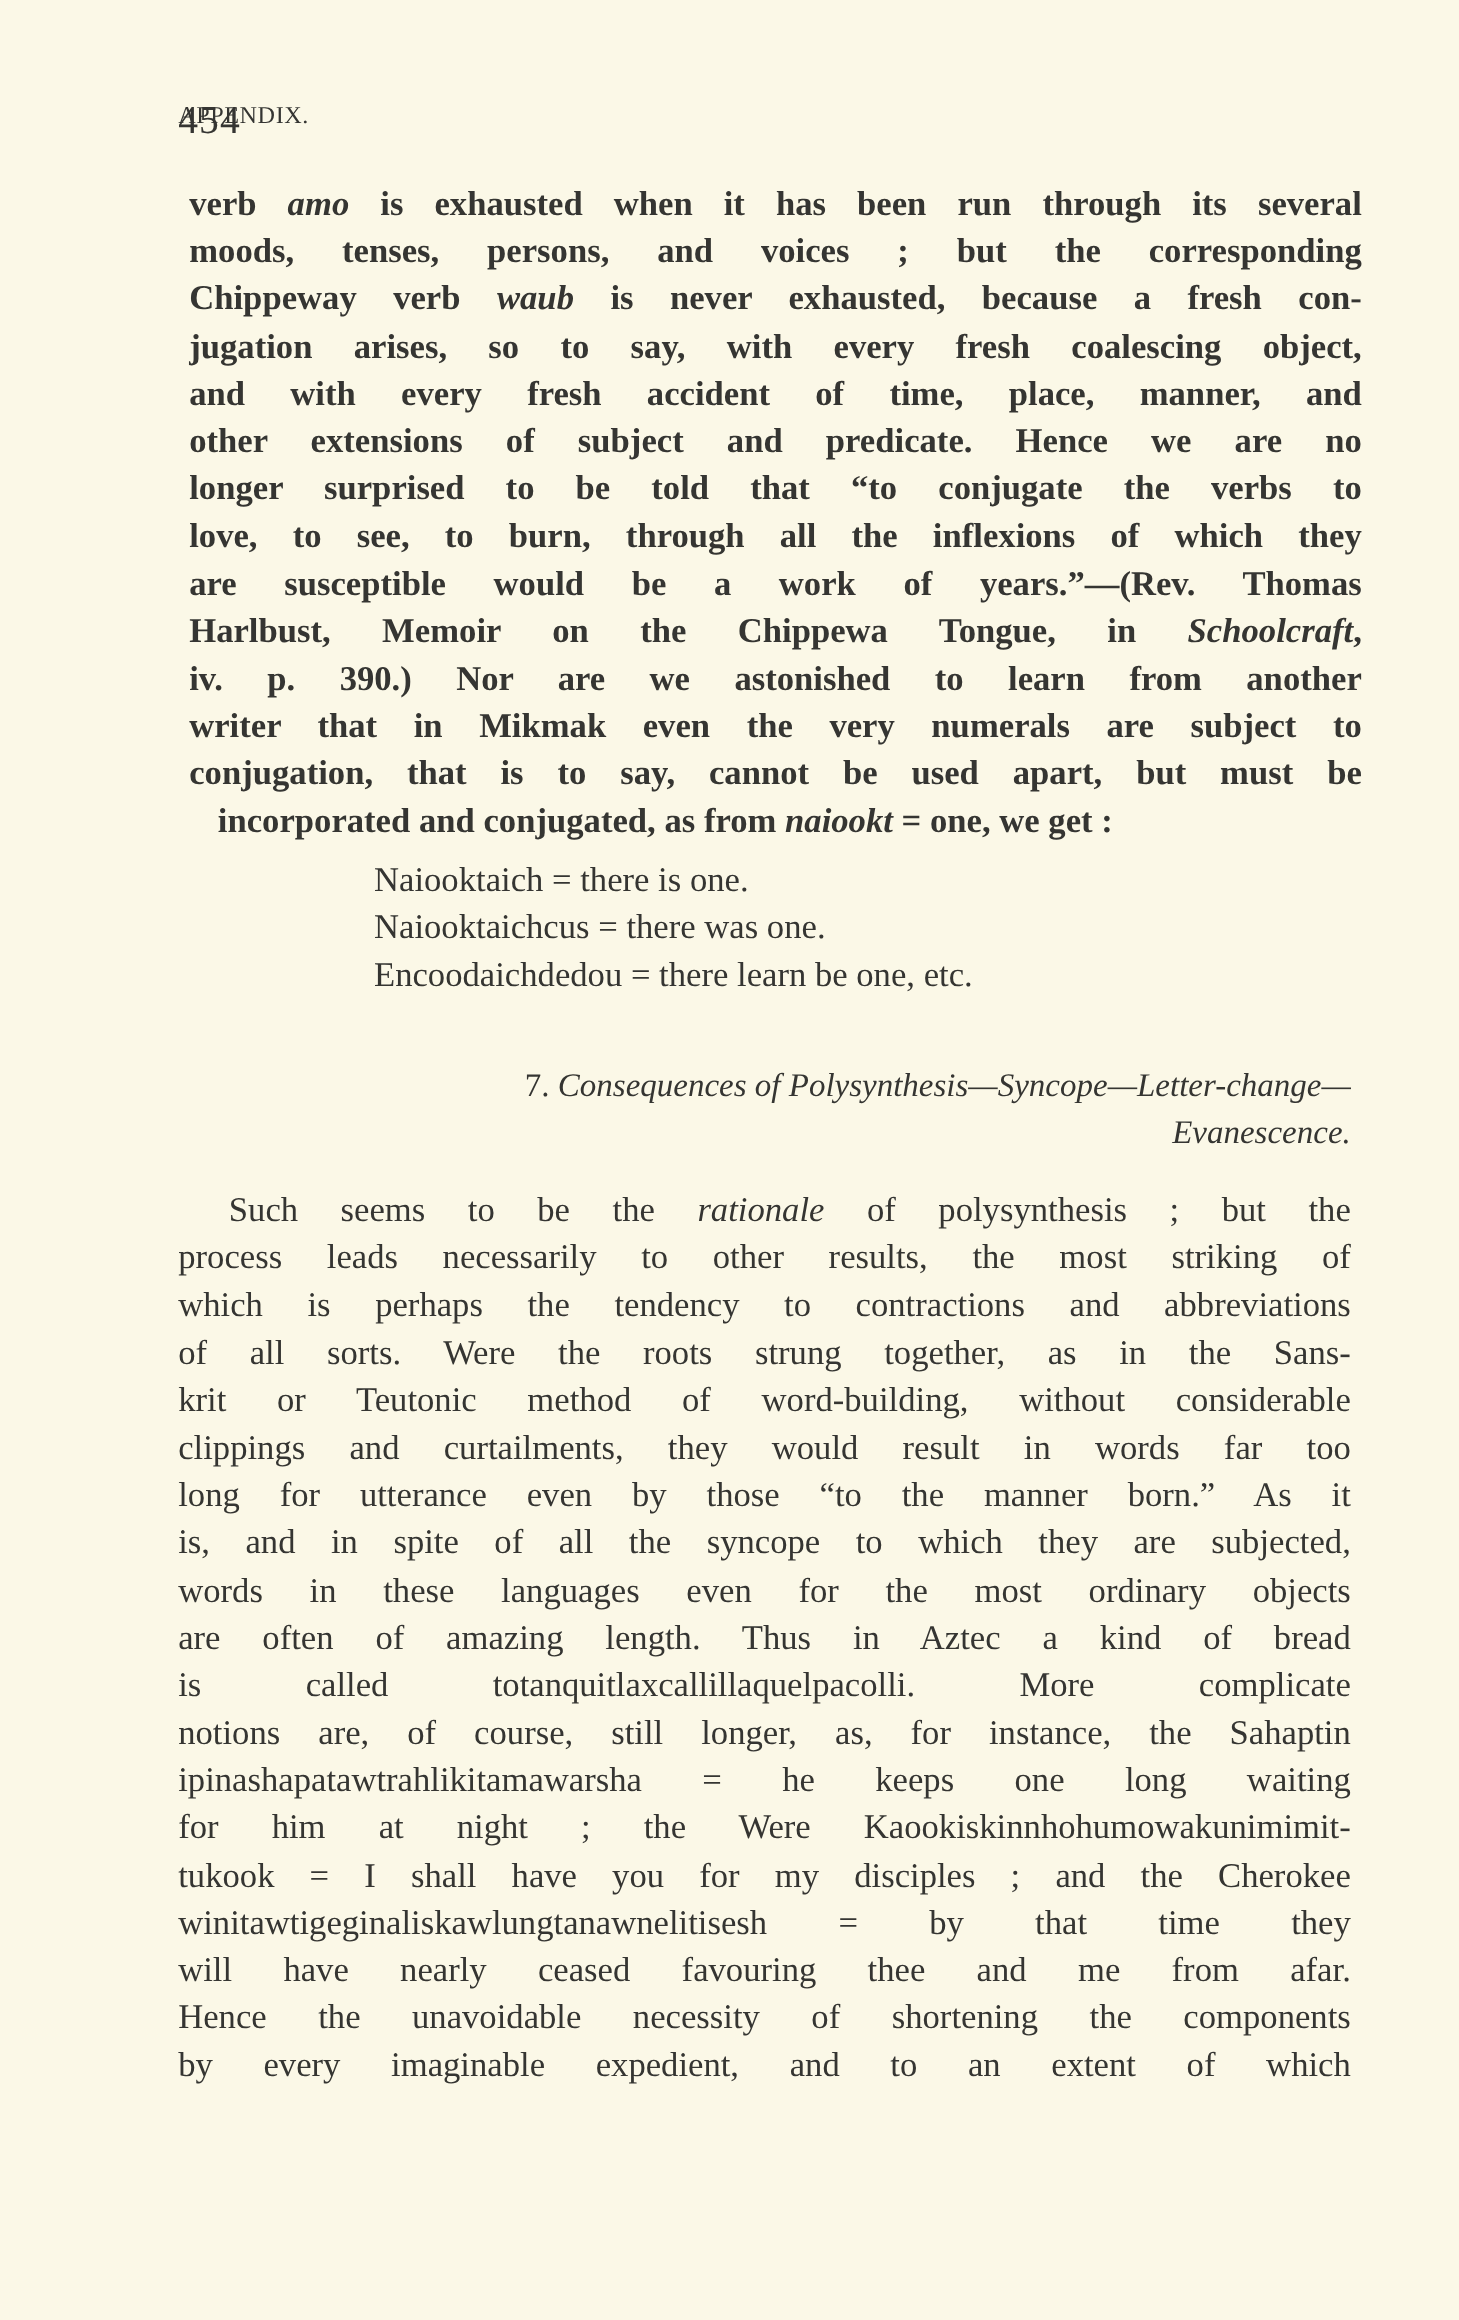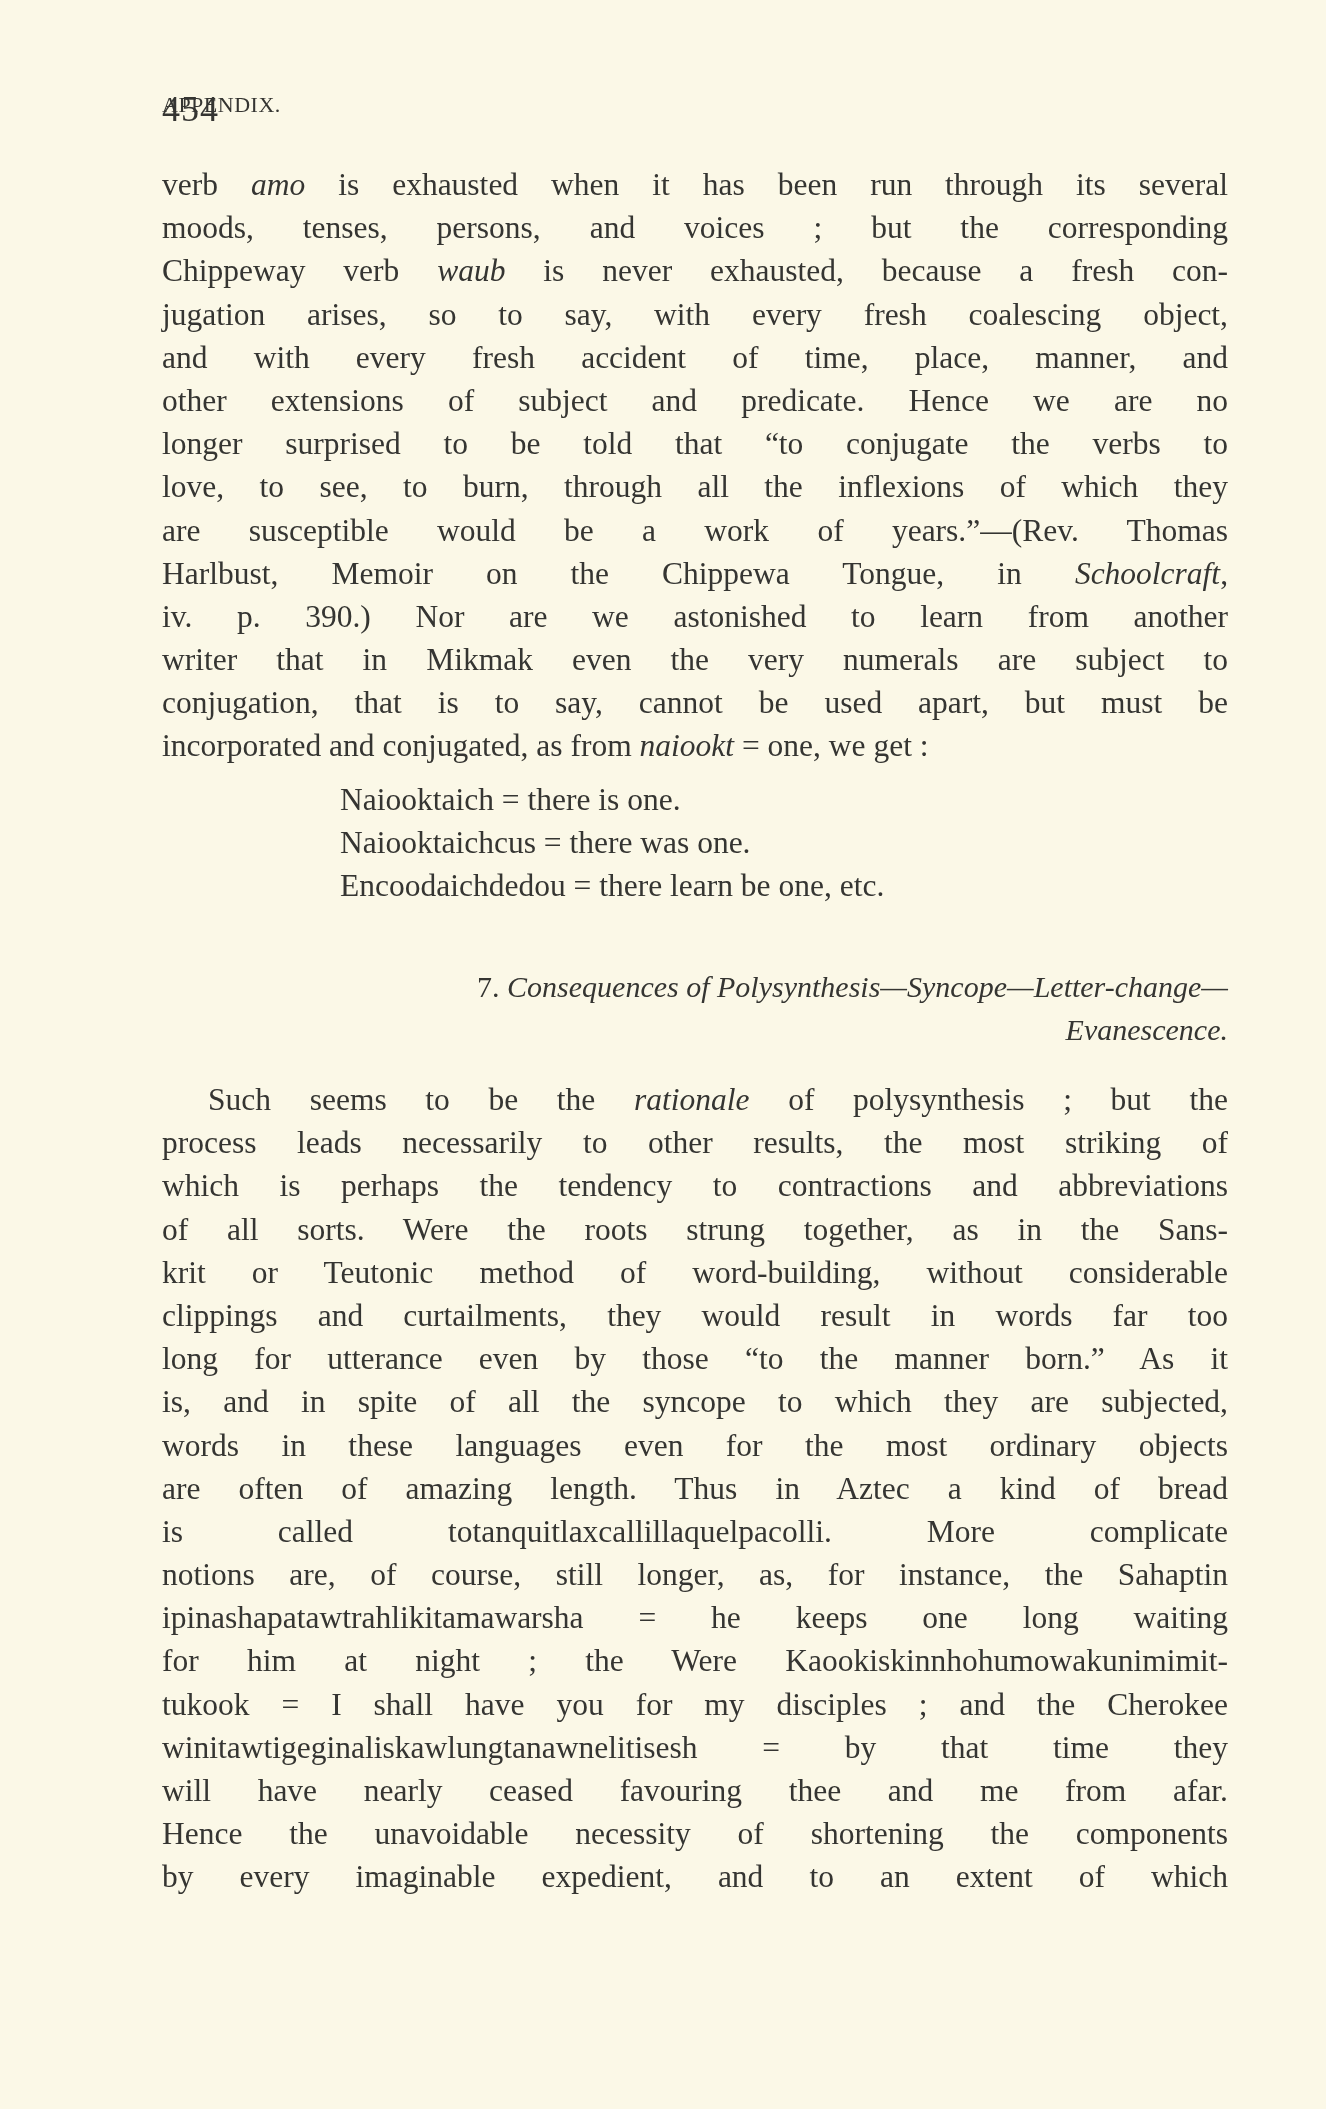--- a/index.html
+++ b/index.html
@@ -54,26 +54,28 @@
     }
     .para .line {
       display: block;
       text-align: justify;
       text-align-last: justify;
       white-space: nowrap;
       height: 43.2px;
     }
     .para .line.last {
       text-align-last: left;
+      margin-left: 26px;
     }
     .block1 {
       position: absolute;
       top: 163px;
-      left: 0;
+      left: 10px;
       width: 1066px;
+      font-weight: bold;
     }
     .examples {
       position: absolute;
       top: 778px;
       left: 178px;
       font-size: 31.5px;
       line-height: 43.2px;
     }
     .examples .ex {
       display: block;

